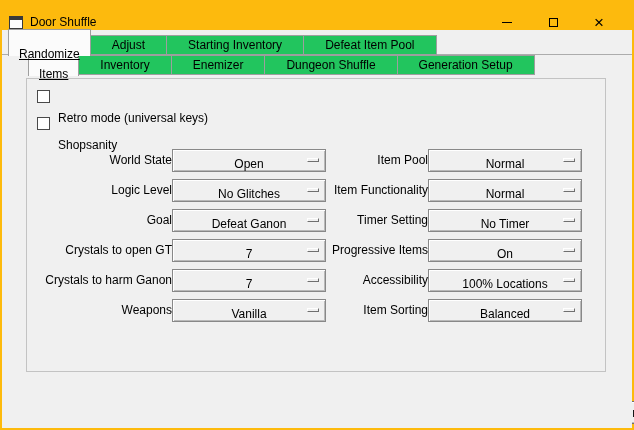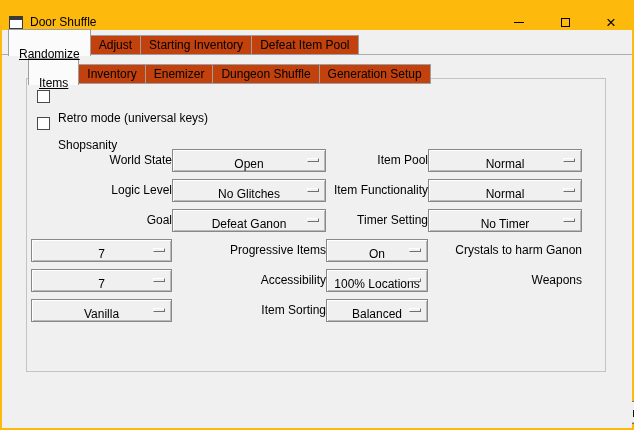--- a/index.html
+++ b/index.html
@@ -6,21 +6,21 @@
   html, body { background: #ffffff; }
   body { font-family: "Liberation Sans", sans-serif; font-size: 12px; color: #000; }
 
   .window {
     position: relative; width: 634px; height: 430px;
     background: var(--titlebar, #FDBA0D); overflow: hidden;
   }
 
   
   .titlebar {
-    position: absolute; top: 0; left: 0; right: 0; height: 44px;
+    position: absolute; top: 0; left: 0; right: 12px; height: 44px;
     display: flex; align-items: center; background: var(--titlebar, #FDBA0D);
   }
   .app-icon {
     width: 14px; height: 13px; margin-left: 9px;
     border: 1px solid #3a3a3a; background: #fdfdfd; position: relative;
   }
   .app-icon::before {
     content: ""; position: absolute; top: 0; left: 0; right: 0; height: 3px; background: #3a3a3a;
   }
   .titlebar-title { margin-left: 7px; font-size: 12px; }
@@ -35,37 +35,37 @@
     position: absolute; top: 30px; left: 2px; right: 2px; bottom: 2px;
     background: var(--client-bg, #F0F0F0);
   }
 
   
   .outer-tabs {
     position: absolute; top: 2px; left: 6px; height: 23px;
     display: flex; align-items: flex-end; z-index: 3;
   }
   .tab {
-    height: 20px; line-height: 18px; padding: 0 8px;
-    border: 1px solid #9E9E9E; background: #c2410c;
+    height: 20px; line-height: 18px; padding: 0 21px;
+    border: 1px solid #9E9E9E; background: #22c55e;
     margin-right: -1px; white-space: nowrap; cursor: default;
   }
   .tab.selected {
     height: 24px; line-height: 22px; padding: 13px 10px;
     background: #FBFBFB; border-bottom: none;
     margin-bottom: -1px; position: relative; z-index: 4; text-decoration: underline;
   }
   .outer-pane {
     position: absolute; top: 24px; left: 0; right: 0; bottom: 0;
     border-top: 1px solid #ACACAC; background: var(--client-bg, #F0F0F0); z-index: 1;
   }
 
   .inner-nb { position: absolute; top: 26px; left: 24px; width: 580px; height: 316px; z-index: 2; }
   .inner-tabs {
-    position: absolute; top: 0; left: 2px; height: 28px;
+    position: absolute; top: 0; left: 2px; height: 19px;
     display: flex; align-items: flex-end; z-index: 3;
   }
   .inner-pane {
     position: absolute; top: 22px; left: 0; right: 0; bottom: 0;
     border: 1px solid #C3C3C3; background: var(--client-bg, #F0F0F0);
   }
 
   
   .checkbox-row { position: absolute; left: 10px; display: flex; align-items: center; height: 18px; }
   .checkbox-row.r1 { top: 8px; }
@@ -218,20 +218,21 @@
           <div class="dropdown">
             <span class="dd-text">Defeat Ganon</span>
             <span class="dd-ind"></span>
           </div>
           <div class="f-label">Timer Setting</div>
           <div class="dropdown">
             <span class="dd-text">No Timer</span>
             <span class="dd-ind"></span>
           </div>
 
+          <div class="f-label">Crystals to open GT</div>
           <div class="dropdown">
             <span class="dd-text">7</span>
             <span class="dd-ind"></span>
           </div>
           <div class="f-label">Progressive Items</div>
           <div class="dropdown">
             <span class="dd-text">On</span>
             <span class="dd-ind"></span>
           </div>
 

